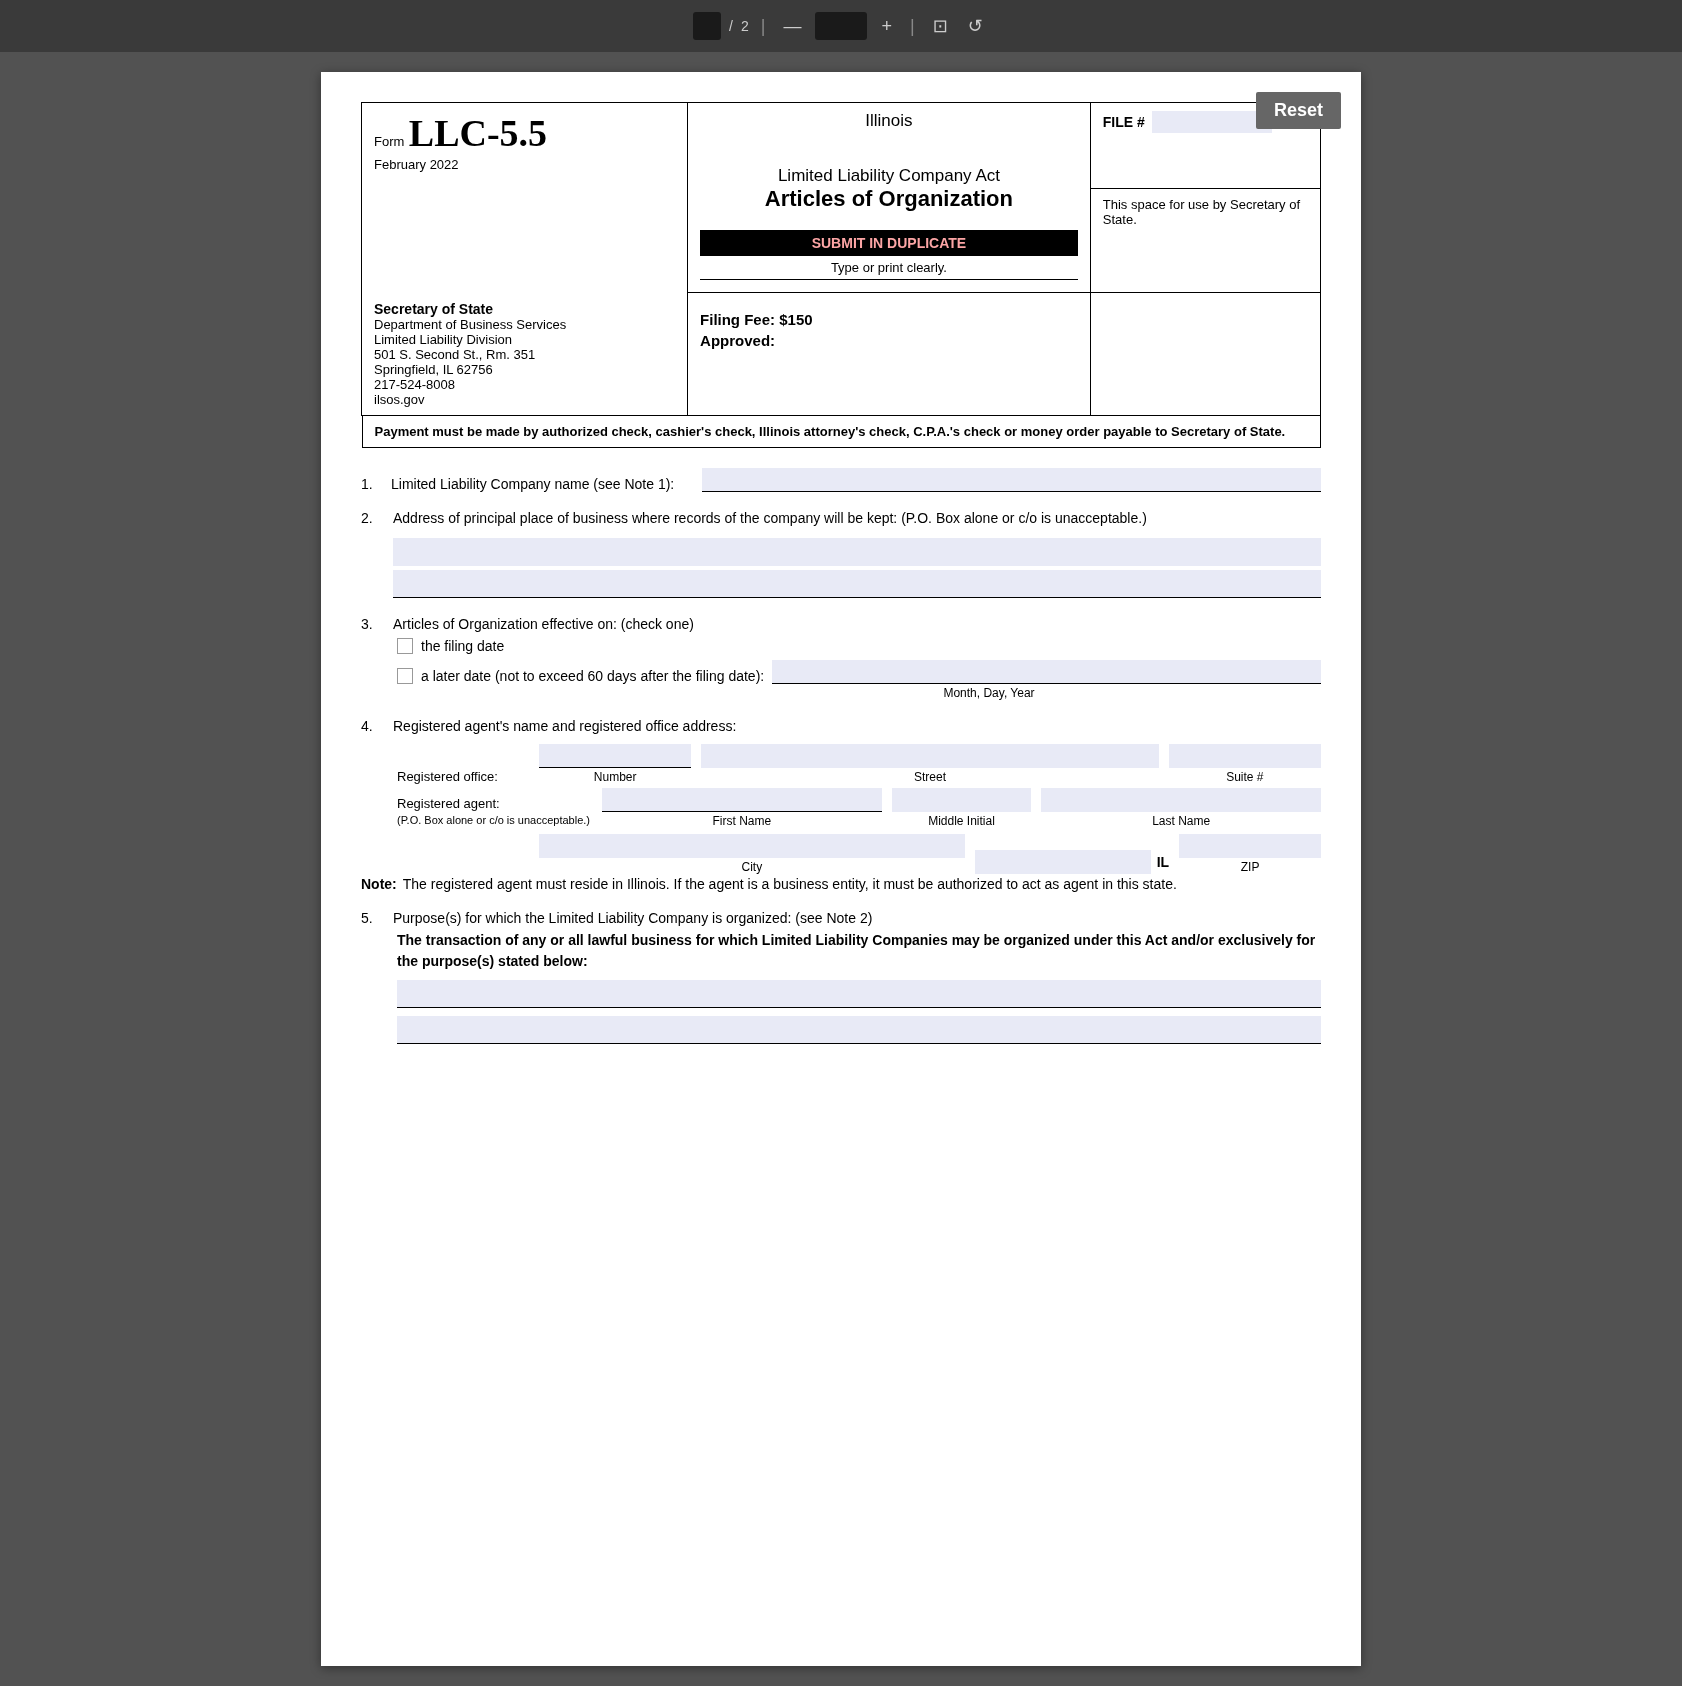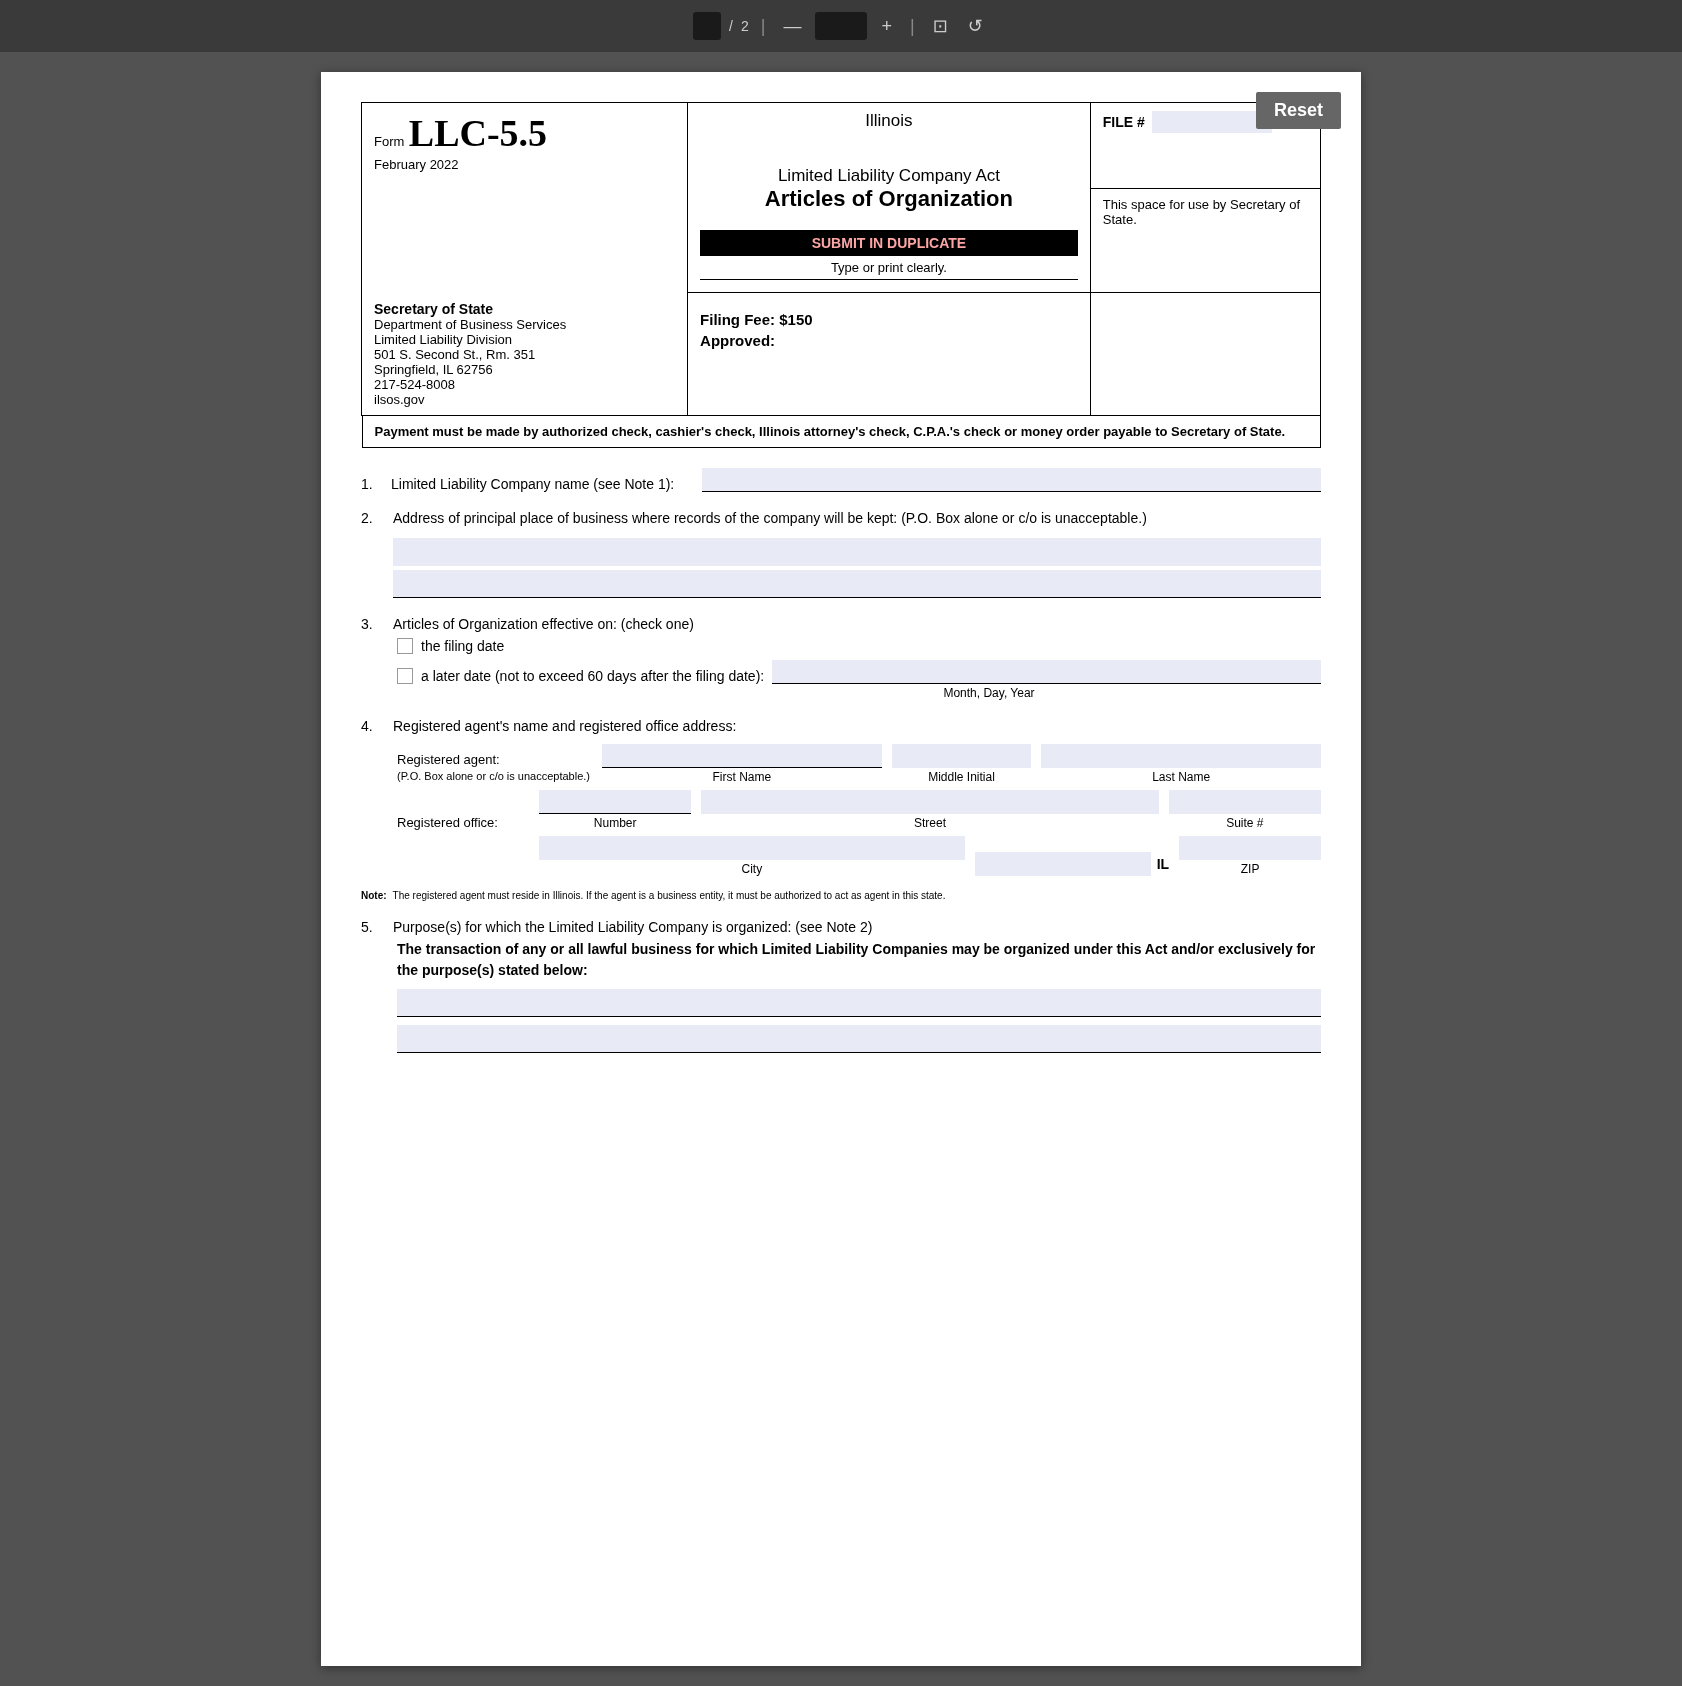--- a/index.html
+++ b/index.html
@@ -439,78 +439,78 @@
         </div>
         <div class="month-day-year-label">Month, Day, Year</div>
       </div>
 
       <div class="form-item">
         <div style="display:flex; gap:8px;">
           <span class="item-number">4.</span>
           <span class="item-label">Registered agent's name and registered office address:</span>
         </div>
         <div class="reg-agent-section">
-
-          <div style="display:flex; align-items:flex-end; gap:12px; margin-bottom:4px;">
-            <div style="min-width:130px; font-size:13px;">
-              <div>Registered agent:</div>
-              <div style="font-size:11px; line-height:1.3; margin-top:2px;">(P.O. Box alone or
-c/o is unacceptable.)</div>
-            </div>
-            <div style="display:flex; gap:10px; flex:1; align-items:flex-end;">
-              <div style="flex:2;">
-                <input type="text" style="width: 100%; background: rgb(232, 234, 246); border-top: none; border-right: none; border-left: none; border-image: initial; border-bottom: 1px solid rgb(0, 0, 0); height: 24px; font-size: 13px;">
-                <div class="name-col-label">First Name</div>
-              </div>
-              <div style="flex:1;">
-                <input type="text" style="width: 100%; background: rgb(232, 234, 246); border: none; height: 24px; font-size: 13px;">
-                <div class="name-col-label">Middle Initial</div>
-              </div>
-              <div style="flex:2;">
-                <input type="text" style="width: 100%; background: rgb(232, 234, 246); border: none; height: 24px; font-size: 13px;">
-                <div class="name-col-label">Last Name</div>
-              </div>
-            </div>
-          </div>
 
           <div style="display:flex; align-items:flex-end; gap:12px; margin-top:6px; margin-bottom:4px;">
             <div style="min-width:130px; font-size:13px;">Registered office:</div>
             <div style="display:flex; gap:10px; flex:1; align-items:flex-end;">
               <div style="flex:1;">
                 <input type="text" style="width: 100%; background: rgb(232, 234, 246); border-top: none; border-right: none; border-left: none; border-image: initial; border-bottom: 1px solid rgb(0, 0, 0); height: 24px; font-size: 13px;">
                 <div class="name-col-label">Number</div>
               </div>
               <div style="flex:3;">
                 <input type="text" style="width: 100%; background: rgb(232, 234, 246); border: none; height: 24px; font-size: 13px;">
                 <div class="name-col-label">Street</div>
               </div>
               <div style="flex:1;">
                 <input type="text" style="width: 100%; background: rgb(232, 234, 246); border: none; height: 24px; font-size: 13px;">
                 <div class="name-col-label">Suite #</div>
               </div>
             </div>
           </div>
 
+          <div style="display:flex; align-items:flex-end; gap:12px; margin-bottom:4px;">
+            <div style="min-width:130px; font-size:13px;">
+              <div>Registered agent:</div>
+              <div style="font-size:11px; line-height:1.3; margin-top:2px;">(P.O. Box alone or
+c/o is unacceptable.)</div>
+            </div>
+            <div style="display:flex; gap:10px; flex:1; align-items:flex-end;">
+              <div style="flex:2;">
+                <input type="text" style="width: 100%; background: rgb(232, 234, 246); border-top: none; border-right: none; border-left: none; border-image: initial; border-bottom: 1px solid rgb(0, 0, 0); height: 24px; font-size: 13px;">
+                <div class="name-col-label">First Name</div>
+              </div>
+              <div style="flex:1;">
+                <input type="text" style="width: 100%; background: rgb(232, 234, 246); border: none; height: 24px; font-size: 13px;">
+                <div class="name-col-label">Middle Initial</div>
+              </div>
+              <div style="flex:2;">
+                <input type="text" style="width: 100%; background: rgb(232, 234, 246); border: none; height: 24px; font-size: 13px;">
+                <div class="name-col-label">Last Name</div>
+              </div>
+            </div>
+          </div>
+
           <div style="display:flex; gap:10px; margin-left:142px; align-items:flex-end; margin-top:6px;">
             <div style="flex:3;">
               <input type="text" style="width: 100%; background: rgb(232, 234, 246); border: none; height: 24px; font-size: 13px;">
               <div class="name-col-label">City</div>
             </div>
             <div style="flex:1; display:flex; align-items:center; gap:6px;">
               <input type="text" style="flex: 1 1 0%; background: rgb(232, 234, 246); border: none; height: 24px; font-size: 13px; text-align: center;">
               <span style="font-weight:bold; font-size:14px;">IL</span>
             </div>
             <div style="flex:1;">
               <input type="text" style="width: 100%; background: rgb(232, 234, 246); border: none; height: 24px; font-size: 13px;">
               <div class="name-col-label">ZIP</div>
             </div>
           </div>
         </div>
 
-        <div style="margin-top:14px; font-size:10px; display:flex; gap:6px;">
+        <div style="margin-top:2px; font-size:14px; display:flex; gap:6px;">
           <strong>Note:</strong>
           <span>The registered agent must reside in Illinois. If the agent is a business entity, it must be authorized to act as agent in this state.</span>
         </div>
       </div>
 
       <div class="form-item purpose-section">
         <div style="display:flex; gap:8px;">
           <span class="item-number">5.</span>
           <span class="item-label">Purpose(s) for which the Limited Liability Company is organized: (see Note 2)</span>
         </div>

